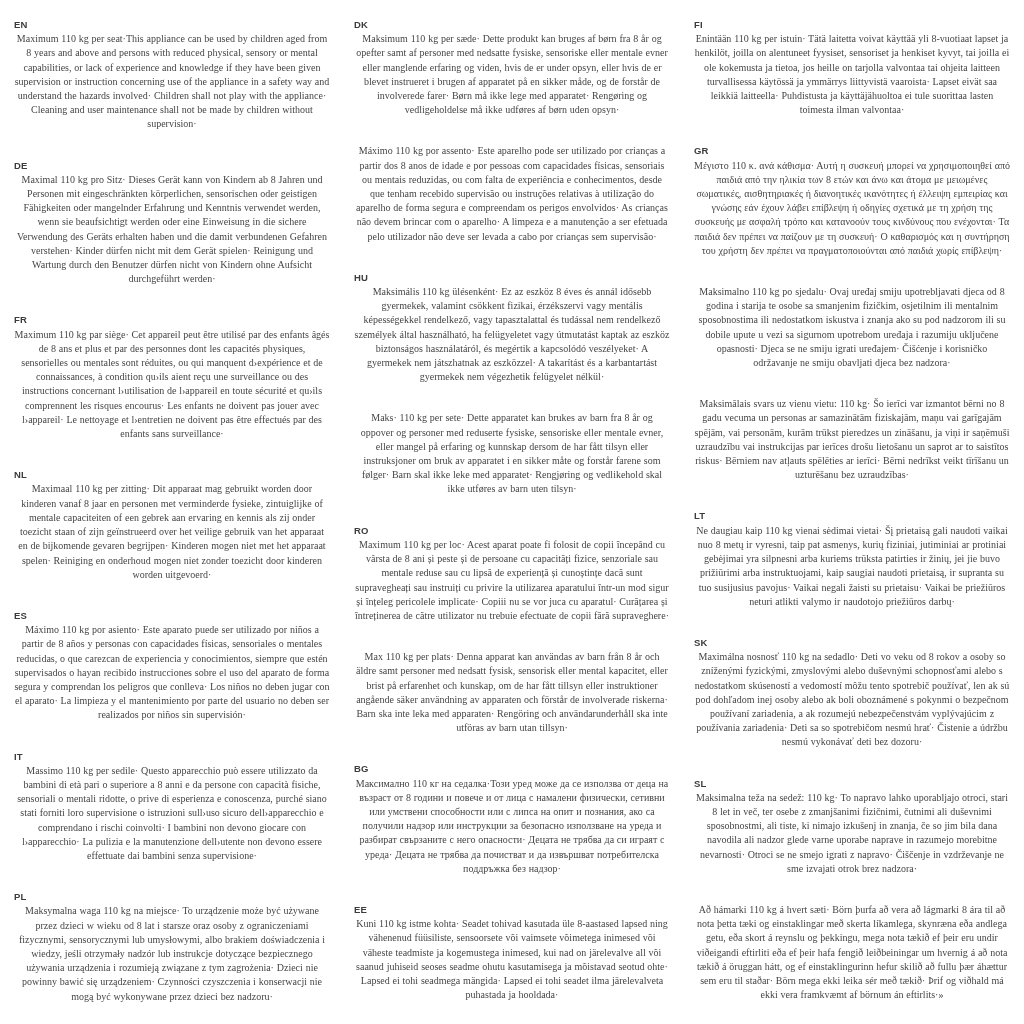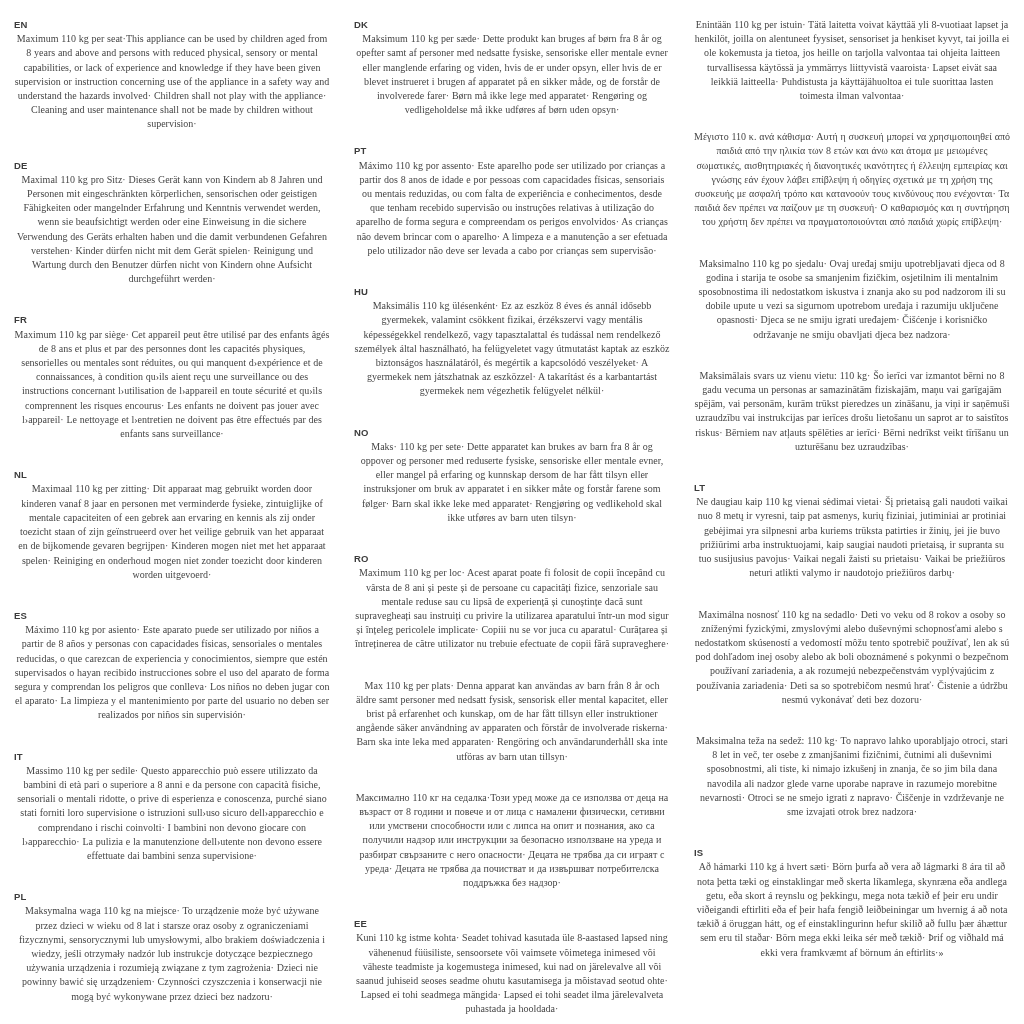--- a/index.html
+++ b/index.html
@@ -74,68 +74,70 @@
           <div class="lang-code">PL</div>
           <div class="lang-text">Maksymalna waga 110 kg na miejsce· To urządzenie może być używane przez dzieci w wieku od 8 lat i starsze oraz osoby z ograniczeniami fizycznymi, sensorycznymi lub umysłowymi, albo brakiem doświadczenia i wiedzy, jeśli otrzymały nadzór lub instrukcje dotyczące bezpiecznego używania urządzenia i rozumieją związane z tym zagrożenia· Dzieci nie powinny bawić się urządzeniem· Czynności czyszczenia i konserwacji nie mogą być wykonywane przez dzieci bez nadzoru·</div>
         </div>
       </div>
     <div class="column">
         <div class="lang-block">
           <div class="lang-code">DK</div>
           <div class="lang-text">Maksimum 110 kg per sæde· Dette produkt kan bruges af børn fra 8 år og opefter samt af personer med nedsatte fysiske, sensoriske eller mentale evner eller manglende erfaring og viden, hvis de er under opsyn, eller hvis de er blevet instrueret i brugen af apparatet på en sikker måde, og de forstår de involverede farer· Børn må ikke lege med apparatet· Rengøring og vedligeholdelse må ikke udføres af børn uden opsyn·</div>
         </div>
         <div class="lang-block">
-          <div class="lang-code">PT</div>
           <div class="lang-text">Máximo 110 kg por assento· Este aparelho pode ser utilizado por crianças a partir dos 8 anos de idade e por pessoas com capacidades físicas, sensoriais ou mentais reduzidas, ou com falta de experiência e conhecimentos, desde que tenham recebido supervisão ou instruções relativas à utilização do aparelho de forma segura e compreendam os perigos envolvidos· As crianças não devem brincar com o aparelho· A limpeza e a manutenção a ser efetuada pelo utilizador não deve ser levada a cabo por crianças sem supervisão·</div>
         </div>
         <div class="lang-block">
           <div class="lang-code">HU</div>
           <div class="lang-text">Maksimális 110 kg ülésenként· Ez az eszköz 8 éves és annál idősebb gyermekek, valamint csökkent fizikai, érzékszervi vagy mentális képességekkel rendelkező, vagy tapasztalattal és tudással nem rendelkező személyek által használható, ha felügyeletet vagy útmutatást kaptak az eszköz biztonságos használatáról, és megértik a kapcsolódó veszélyeket· A gyermekek nem játszhatnak az eszközzel· A takarítást és a karbantartást gyermekek nem végezhetik felügyelet nélkül·</div>
         </div>
         <div class="lang-block">
-          <div class="lang-code">NO</div>
           <div class="lang-text">Maks· 110 kg per sete· Dette apparatet kan brukes av barn fra 8 år og oppover og personer med reduserte fysiske, sensoriske eller mentale evner, eller mangel på erfaring og kunnskap dersom de har fått tilsyn eller instruksjoner om bruk av apparatet i en sikker måte og forstår farene som følger· Barn skal ikke leke med apparatet· Rengjøring og vedlikehold skal ikke utføres av barn uten tilsyn·</div>
         </div>
         <div class="lang-block">
           <div class="lang-code">RO</div>
           <div class="lang-text">Maximum 110 kg per loc· Acest aparat poate fi folosit de copii începând cu vârsta de 8 ani și peste și de persoane cu capacități fizice, senzoriale sau mentale reduse sau cu lipsă de experiență și cunoștințe dacă sunt supravegheați sau instruiți cu privire la utilizarea aparatului într-un mod sigur și înțeleg pericolele implicate· Copiii nu se vor juca cu aparatul· Curățarea și întreținerea de către utilizator nu trebuie efectuate de copii fără supraveghere·</div>
         </div>
         <div class="lang-block">
           <div class="lang-text">Max 110 kg per plats· Denna apparat kan användas av barn från 8 år och äldre samt personer med nedsatt fysisk, sensorisk eller mental kapacitet, eller brist på erfarenhet och kunskap, om de har fått tillsyn eller instruktioner angående säker användning av apparaten och förstår de involverade riskerna· Barn ska inte leka med apparaten· Rengöring och användarunderhåll ska inte utföras av barn utan tillsyn·</div>
         </div>
         <div class="lang-block">
+          <div class="lang-code">BG</div>
           <div class="lang-text">Максимално 110 кг на седалка·Този уред може да се използва от деца на възраст от 8 години и повече и от лица с намалени физически, сетивни или умствени способности или с липса на опит и познания, ако са получили надзор или инструкции за безопасно използване на уреда и разбират свързаните с него опасности· Децата не трябва да си играят с уреда· Децата не трябва да почистват и да извършват потребителска поддръжка без надзор·</div>
         </div>
         <div class="lang-block">
           <div class="lang-code">EE</div>
           <div class="lang-text">Kuni 110 kg istme kohta· Seadet tohivad kasutada üle 8-aastased lapsed ning vähenenud füüsiliste, sensoorsete või vaimsete võimetega inimesed või väheste teadmiste ja kogemustega inimesed, kui nad on järelevalve all või saanud juhiseid seoses seadme ohutu kasutamisega ja mõistavad seotud ohte· Lapsed ei tohi seadmega mängida· Lapsed ei tohi seadet ilma järelevalveta puhastada ja hooldada·</div>
         </div>
       </div>
     <div class="column">
         <div class="lang-block">
+          <div class="lang-code">FI</div>
           <div class="lang-text">Enintään 110 kg per istuin· Tätä laitetta voivat käyttää yli 8-vuotiaat lapset ja henkilöt, joilla on alentuneet fyysiset, sensoriset ja henkiset kyvyt, tai joilla ei ole kokemusta ja tietoa, jos heille on tarjolla valvontaa tai ohjeita laitteen turvallisessa käytössä ja ymmärrys liittyvistä vaaroista· Lapset eivät saa leikkiä laitteella· Puhdistusta ja käyttäjähuoltoa ei tule suorittaa lasten toimesta ilman valvontaa·</div>
         </div>
         <div class="lang-block">
+          <div class="lang-code">GR</div>
           <div class="lang-text">Μέγιστο 110 κ. ανά κάθισμα· Αυτή η συσκευή μπορεί να χρησιμοποιηθεί από παιδιά από την ηλικία των 8 ετών και άνω και άτομα με μειωμένες σωματικές, αισθητηριακές ή διανοητικές ικανότητες ή έλλειψη εμπειρίας και γνώσης εάν έχουν λάβει επίβλεψη ή οδηγίες σχετικά με τη χρήση της συσκευής με ασφαλή τρόπο και κατανοούν τους κινδύνους που ενέχονται· Τα παιδιά δεν πρέπει να παίζουν με τη συσκευή· Ο καθαρισμός και η συντήρηση του χρήστη δεν πρέπει να πραγματοποιούνται από παιδιά χωρίς επίβλεψη·</div>
         </div>
         <div class="lang-block">
           <div class="lang-text">Maksimalno 110 kg po sjedalu· Ovaj uređaj smiju upotrebljavati djeca od 8 godina i starija te osobe sa smanjenim fizičkim, osjetilnim ili mentalnim sposobnostima ili nedostatkom iskustva i znanja ako su pod nadzorom ili su dobile upute u vezi sa sigurnom upotrebom uređaja i razumiju uključene opasnosti· Djeca se ne smiju igrati uređajem· Čišćenje i korisničko održavanje ne smiju obavljati djeca bez nadzora·</div>
         </div>
         <div class="lang-block">
           <div class="lang-text">Maksimālais svars uz vienu vietu: 110 kg· Šo ierīci var izmantot bērni no 8 gadu vecuma un personas ar samazinātām fiziskajām, maņu vai garīgajām spējām, vai personām, kurām trūkst pieredzes un zināšanu, ja viņi ir saņēmuši uzraudzību vai instrukcijas par ierīces drošu lietošanu un saprot ar to saistītos riskus· Bērniem nav atļauts spēlēties ar ierīci· Bērni nedrīkst veikt tīrīšanu un uzturēšanu bez uzraudzības·</div>
         </div>
         <div class="lang-block">
           <div class="lang-code">LT</div>
           <div class="lang-text">Ne daugiau kaip 110 kg vienai sėdimai vietai· Šį prietaisą gali naudoti vaikai nuo 8 metų ir vyresni, taip pat asmenys, kurių fiziniai, jutiminiai ar protiniai gebėjimai yra silpnesni arba kuriems trūksta patirties ir žinių, jei jie buvo prižiūrimi arba instruktuojami, kaip saugiai naudoti prietaisą, ir supranta su tuo susijusius pavojus· Vaikai negali žaisti su prietaisu· Vaikai be priežiūros neturi atlikti valymo ir naudotojo priežiūros darbų·</div>
         </div>
         <div class="lang-block">
+          <div class="lang-code">SK</div>
           <div class="lang-text">Maximálna nosnosť 110 kg na sedadlo· Deti vo veku od 8 rokov a osoby so zníženými fyzickými, zmyslovými alebo duševnými schopnosťami alebo s nedostatkom skúseností a vedomostí môžu tento spotrebič používať, len ak sú pod dohľadom inej osoby alebo ak boli oboznámené s pokynmi o bezpečnom používaní zariadenia, a ak rozumejú nebezpečenstvám vyplývajúcim z používania zariadenia· Deti sa so spotrebičom nesmú hrať· Čistenie a údržbu nesmú vykonávať deti bez dozoru·</div>
         </div>
         <div class="lang-block">
+          <div class="lang-code">SL</div>
           <div class="lang-text">Maksimalna teža na sedež: 110 kg· To napravo lahko uporabljajo otroci, stari 8 let in več, ter osebe z zmanjšanimi fizičnimi, čutnimi ali duševnimi sposobnostmi, ali tiste, ki nimajo izkušenj in znanja, če so jim bila dana navodila ali nadzor glede varne uporabe naprave in razumejo morebitne nevarnosti· Otroci se ne smejo igrati z napravo· Čiščenje in vzdrževanje ne sme izvajati otrok brez nadzora·</div>
         </div>
         <div class="lang-block">
-          <div class="lang-code">IS</div>
           <div class="lang-text">Að hámarki 110 kg á hvert sæti· Börn þurfa að vera að lágmarki 8 ára til að nota þetta tæki og einstaklingar með skerta líkamlega, skynræna eða andlega getu, eða skort á reynslu og þekkingu, mega nota tækið ef þeir eru undir viðeigandi eftirliti eða ef þeir hafa fengið leiðbeiningar um hvernig á að nota tækið á öruggan hátt, og ef einstaklingurinn hefur skilið að fullu þær áhættur sem eru til staðar· Börn mega ekki leika sér með tækið· Þrif og viðhald má ekki vera framkvæmt af börnum án eftirlits·»</div>
         </div>
       </div>
   </div>
 </div>
 
 </body></html>

